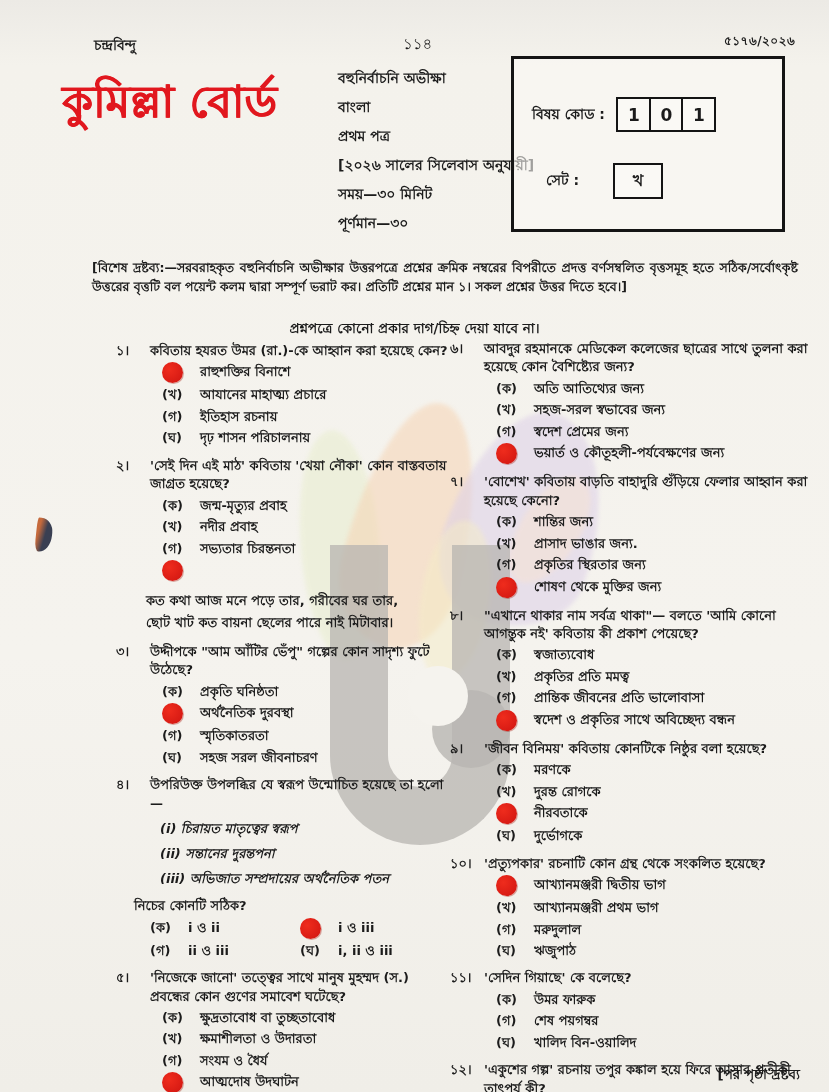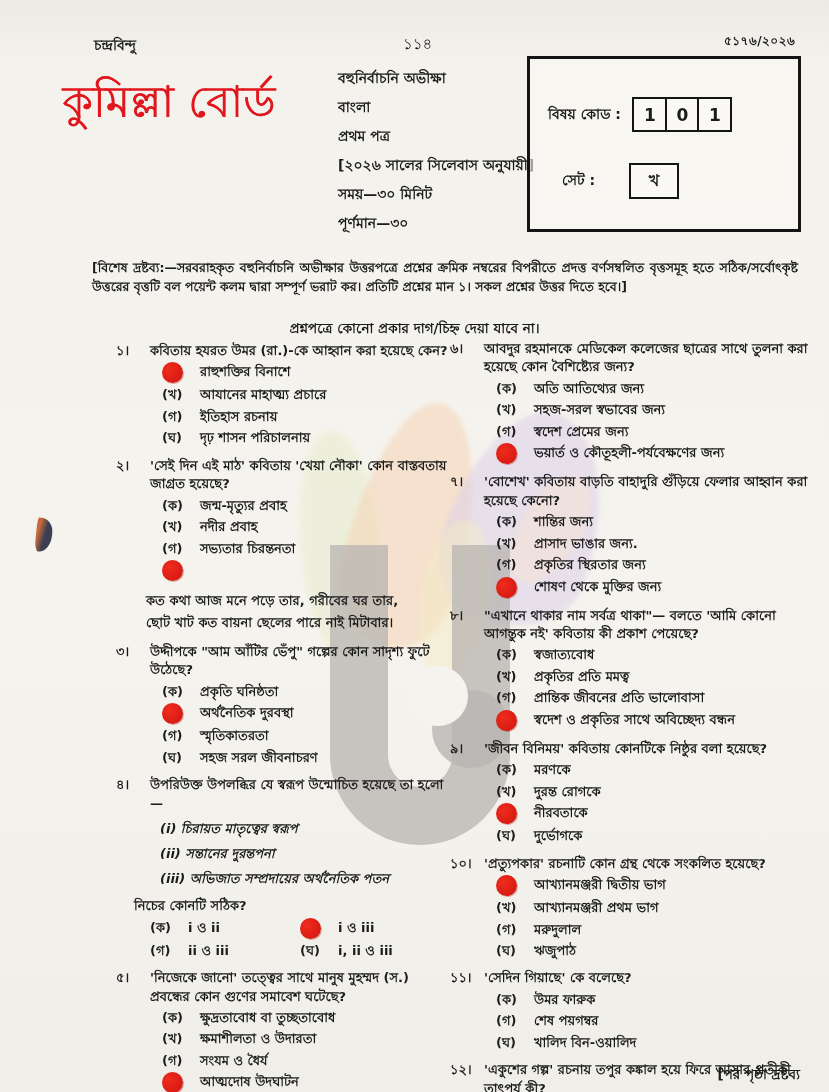--- a/index.html
+++ b/index.html
@@ -24,23 +24,23 @@
     border-radius:0 0 150px 150px; box-sizing:border-box;
   }
   .wm-u-dot{position:absolute; left:432px; top:690px; width:78px; height:78px; background:#b8b5b1; border-radius:50%; opacity:.8;}
   .wm-u-hole{position:absolute; left:408px; top:666px; width:60px; height:60px; background:#f5f3ee; border-radius:50%;}
   .wm-artifact{position:absolute; left:36px; top:518px; width:16px; height:34px;
     background:linear-gradient(100deg,#c66a3c 20%,#3a3f52 55%); border-radius:10% 90% 90% 30%/40% 50% 60% 40%; transform:rotate(6deg);}
   
   .brand{position:absolute; left:94px; top:34px; font-size:14px; font-weight:bold;}
   .pageno{position:absolute; left:403px; top:32px; font-size:15px;}
   .codeno{position:absolute; left:682px; top:32px; font-size:12px; font-weight:bold; letter-spacing:.5px;margin-left:42px;}
-  .board-title{position:absolute; left:62px; top:80px; font-size:44px; line-height:1; color:#e1171e; font-weight:normal; text-shadow:.6px 0 #e1171e;}
+  .board-title{position:absolute; left:62px; top:80px; font-size:44px; line-height:1; color:#e1171e; font-weight:bold; text-shadow:.6px 0 #e1171e;}
   .exam-info{position:absolute; left:338px; top:64px; font-size:14px; line-height:29px; font-weight:bold;}
-  .subject-box{position:absolute; left:527px; top:56px; width:274px; height:176px; border:3px solid #141414; background:rgba(250,249,245,.6); box-sizing:border-box;}
+  .subject-box{position:absolute; left:511px; top:56px; width:274px; height:176px; border:3px solid #141414; background:rgba(250,249,245,.6); box-sizing:border-box;}
   .sb-row{position:absolute; display:flex; align-items:center;}
   .sb-label{font-size:14px; font-weight:bold;}
   .code-cells{display:flex; margin-left:14px;}
   .code-cell{width:31px; height:31px; border:2.5px solid #141414; margin-left:-2.5px;
     display:flex; align-items:center; justify-content:center; font-size:17px; font-weight:bold; background:#faf9f5;}
   .set-cell{width:46px; height:32px; border:2.5px solid #141414; margin-left:34px;
     display:flex; align-items:center; justify-content:center; font-size:16px; font-weight:bold; background:#faf9f5;}
   
   .notice{position:absolute; left:92px; top:258px; width:706px; font-size:12.5px; line-height:1.55; font-weight:bold; text-align:justify;}
   .warning{position:absolute; left:0; top:318px; width:829px; text-align:center; font-size:13.5px; font-weight:bold;}

